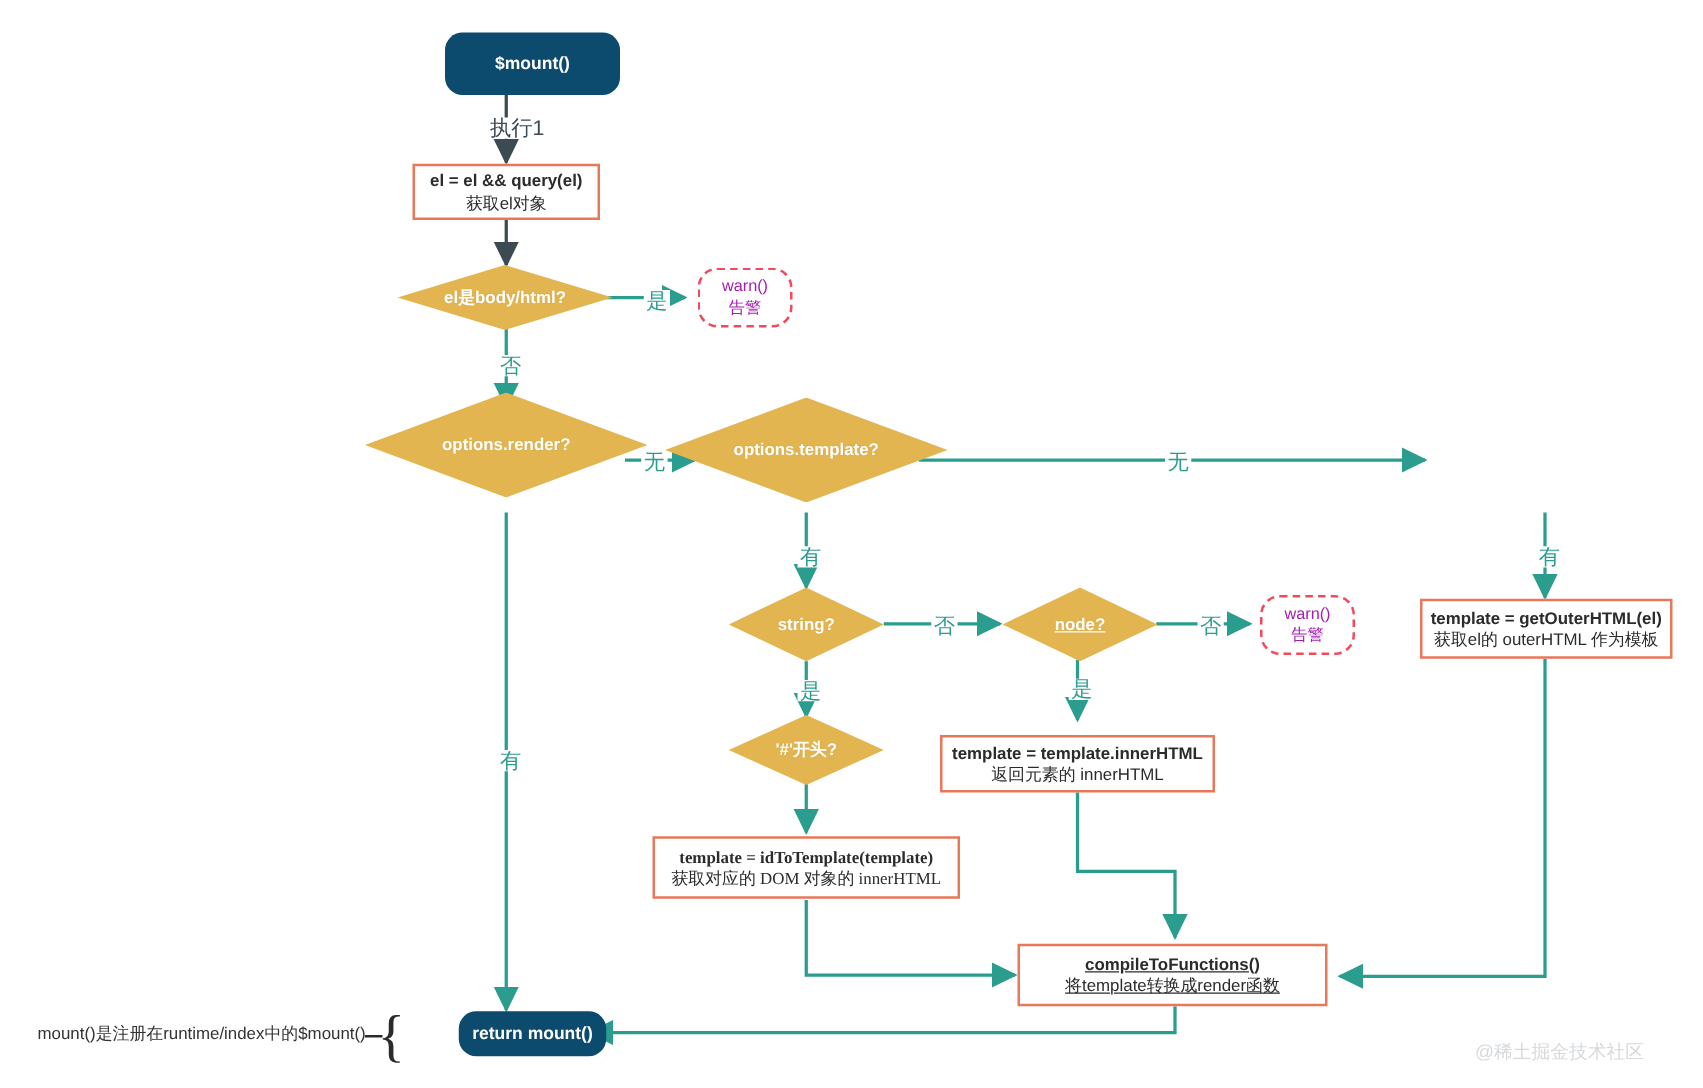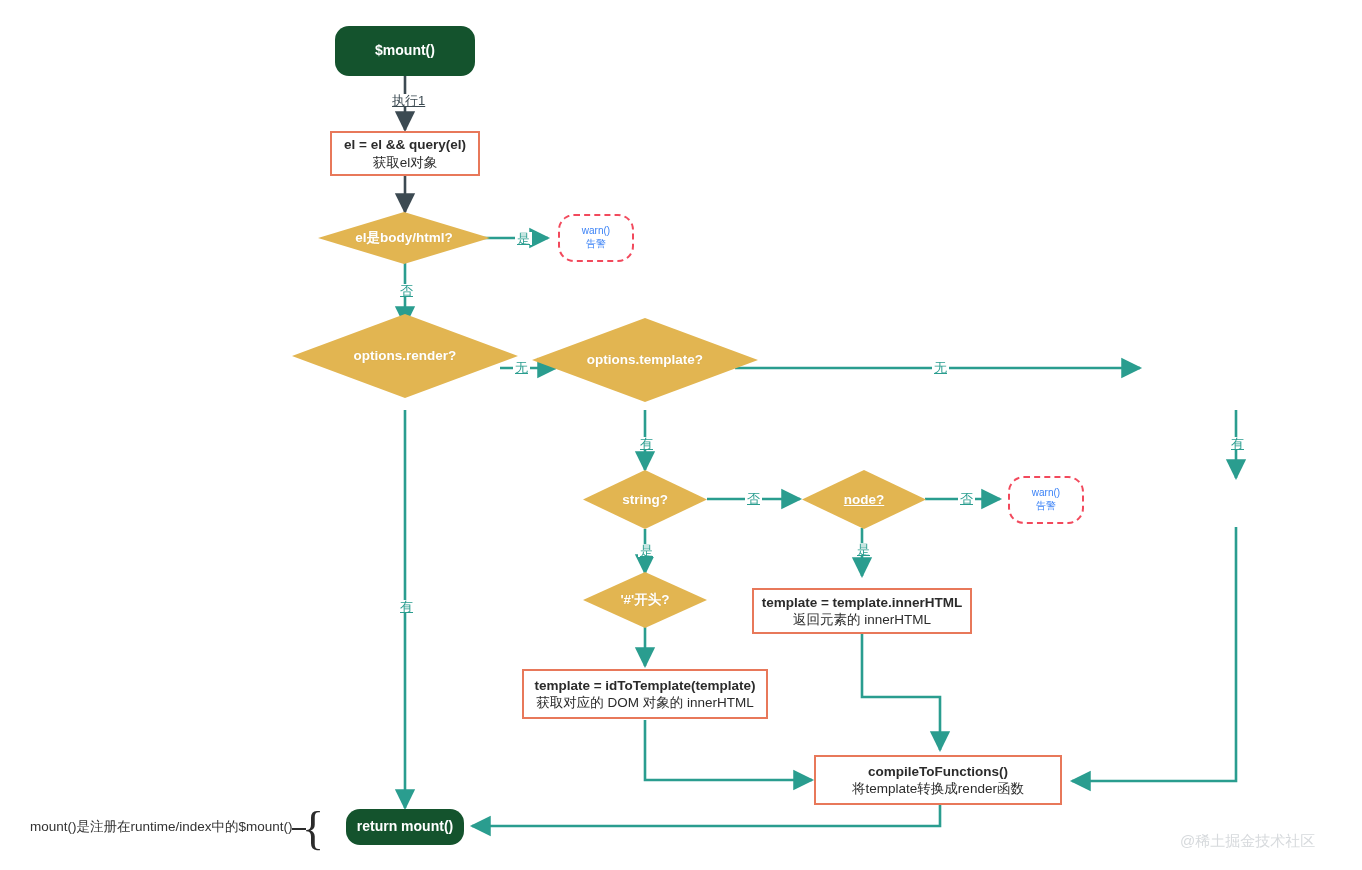--- a/index.html
+++ b/index.html
@@ -30,42 +30,43 @@
     box-sizing: border-box;
     display: flex;
     flex-direction: column;
     align-items: center;
     justify-content: center;
     text-align: center;
     line-height: 1.28;
   }
   
   .n-term {
-    background: #14532d;
+    background: #0c4a6e;
     border-radius: 14px;
     color: #ffffff;
     font-size: 14px;
     font-weight: 600;
+    margin-left: 21px;
   }
   
   .n-proc {
     background: #ffffff;
     border: 2px solid #e8785a;
     color: #2b2b2b;
     font-size: 13.5px;
   }
   .n-proc .l1 { font-weight: 700; }
   .n-proc .l2 { font-weight: 400; }
   
   .n-warn {
     background: #ffffff;
     border: 2px dashed #f2495c;
     border-radius: 16px;
-    color: #3b82f6;
-    font-size: 10px;
+    color: #a21caf;
+    font-size: 13px;
   }
   
   .n-dia {
     color: #ffffff;
     font-size: 13.5px;
     font-weight: 600;
   }
   .dia-poly {
     position: absolute;
     left: 0; top: 0;
@@ -76,27 +77,26 @@
   .n-dia .lbl {
     position: relative;
     z-index: 2;
     color: #ffffff;
     text-shadow: 0 0 2px rgba(0,0,0,0.06);
     white-space: nowrap;
   }
   
   .elabel {
     position: absolute;
-    font-size: 13px;
+    font-size: 17px;
     color: #2a9d8f;
     background: #ffffff;
     padding: 0 2px;
     line-height: 1;
     white-space: nowrap;
-    text-decoration: underline;
   }
   .elabel.dark {
     color: #3c4a52;
   }
   .annot {
     position: absolute;
     font-size: 13.5px;
     color: #333333;
     white-space: nowrap;
   }
@@ -212,32 +212,36 @@
   <div class="node n-warn" style="left:1008px; top:476px; width:76px; height:48px;">
     <span>warn()</span>
     <span>告警</span>
   </div>
 
   <div class="node n-dia" style="left:583px; top:572px; width:124px; height:56px;">
     <div class="dia-poly" style="clip-path: polygon(50% 0%, 100% 50%, 50% 100%, 0% 50%);"></div>
     <span class="lbl">'#'开头?</span>
   </div>
 
+  <div class="node n-proc" style="left:1136px; top:479px; width:202px; height:48px;">
+    <span class="l1">template = getOuterHTML(el)</span>
+    <span class="l2">获取el的 outerHTML 作为模板</span>
+  </div>
 
   <div class="node n-proc" style="left:752px; top:588px; width:220px; height:46px;">
     <span class="l1">template = template.innerHTML</span>
     <span class="l2">返回元素的 innerHTML</span>
   </div>
 
-  <div class="node n-proc" style="left:522px; top:669px; width:246px; height:50px;">
+  <div class="node n-proc" style="left:522px; top:669px; width:246px; height:50px;font-family:Liberation Serif, serif;">
     <span class="l1">template = idToTemplate(template)</span>
     <span class="l2">获取对应的 DOM 对象的 innerHTML</span>
   </div>
 
-  <div class="node n-proc" style="left:814px; top:755px; width:248px; height:50px;">
+  <div class="node n-proc" style="left:814px; top:755px; width:248px; height:50px;text-decoration:underline;">
     <span class="l1">compileToFunctions()</span>
     <span class="l2">将template转换成render函数</span>
   </div>
 
   <div class="node n-term" style="left:346px; top:809px; width:118px; height:36px;">
     <span>return mount()</span>
   </div>
 
   <div class="elabel dark" style="left:390px; top:94px;">执行1</div>
   <div class="elabel" style="left:515px; top:232px;">是</div>

